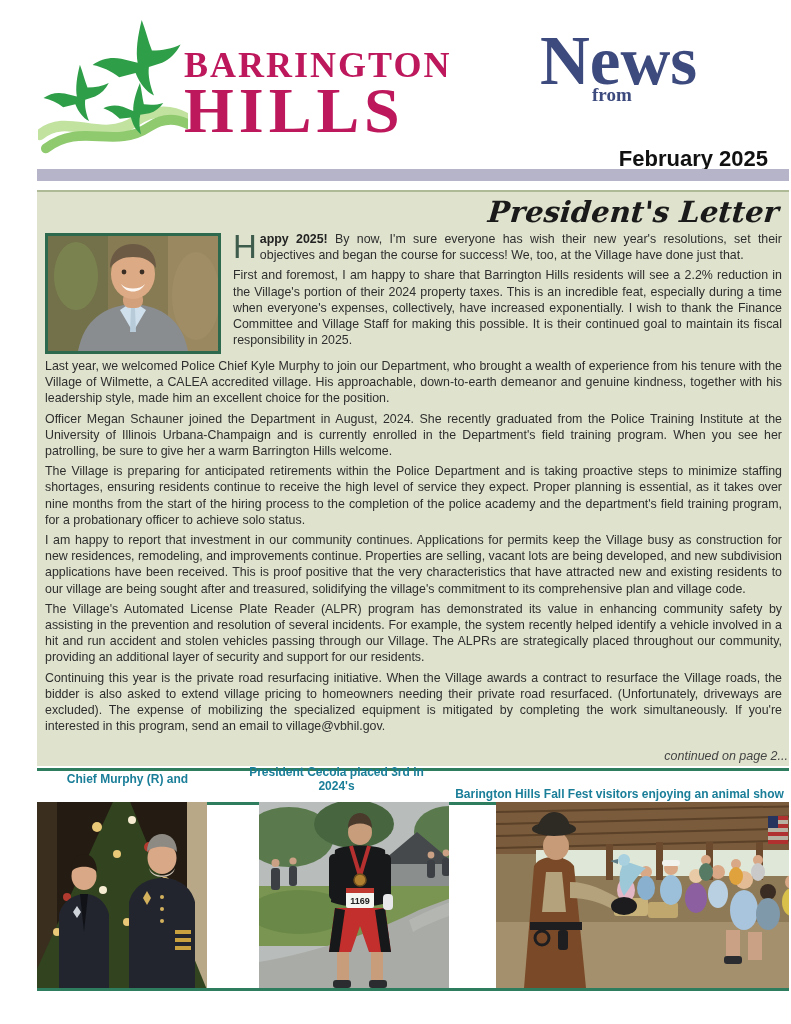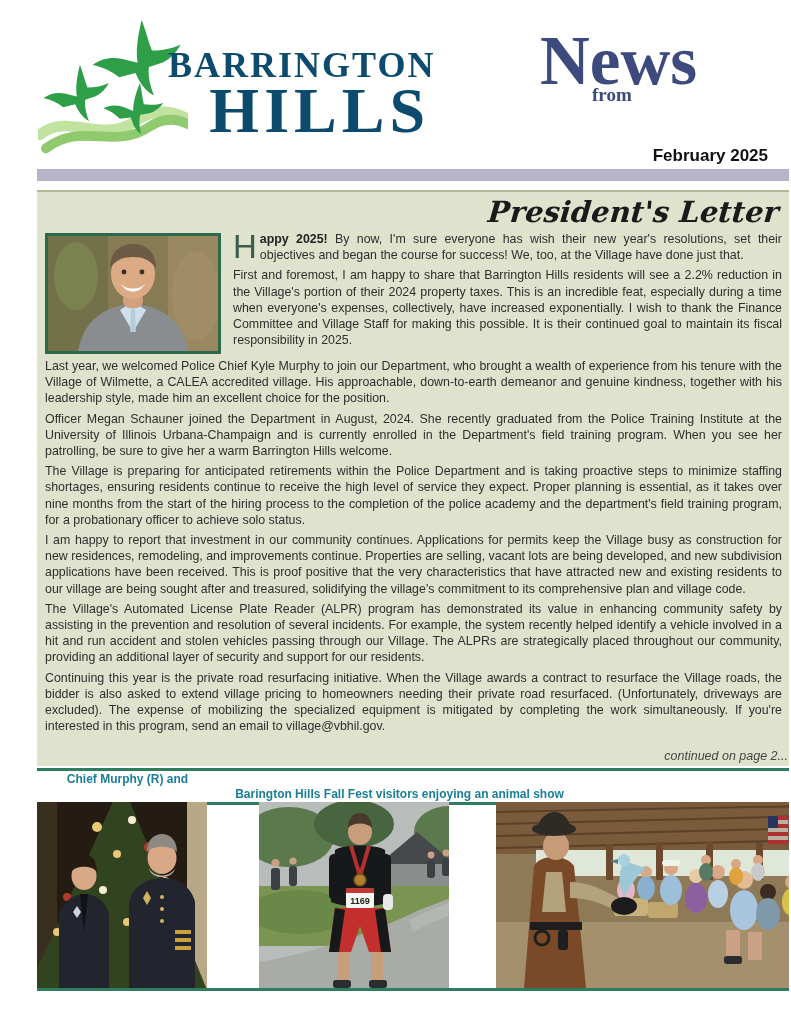--- a/index.html
+++ b/index.html
@@ -2,30 +2,30 @@
 <html><head>
 <meta charset="utf-8">
 <style>
   html,body{margin:0;padding:0;background:#ffffff;}
   .page{position:relative;width:791px;height:1024px;background:#ffffff;overflow:hidden;
         font-family:"Liberation Sans",sans-serif;color:#333;}
 
   
   .masthead{position:absolute;left:0;top:0;width:791px;height:168px;}
   .logo-geese{position:absolute;left:38px;top:18px;width:150px;height:146px;}
-  .logo-word{position:absolute;left:168px;top:46px;width:262px;text-align:right;color:#0c4a6e;
+  .logo-word{position:absolute;left:184px;top:46px;width:262px;text-align:left;color:#be185d;
              font-family:"Liberation Serif",serif;}
   .logo-word .l1{font-size:36px;font-weight:600;letter-spacing:2px;line-height:38px;}
   .logo-word .l2{font-size:64px;font-weight:700;letter-spacing:5px;line-height:58px;margin-top:-2px;}
   .news-title{position:absolute;left:514px;top:28px;width:256px;height:118px;color:#3d4a7e;
               font-family:"Liberation Serif",serif;font-weight:700;}
   .news-title .n1{position:absolute;left:26px;top:-6px;font-size:69px;letter-spacing:0px;}
   .news-title .n2{position:absolute;left:78px;top:56px;font-size:19px;}
   .news-title .n3{position:absolute;left:0px;top:62px;font-size:46px;white-space:nowrap;}
-  .issue-date{position:absolute;right:23px;top:146px;font-size:17px;font-weight:700;color:#111;}
+  .issue-date{position:absolute;right:23px;top:146px;font-size:22px;font-weight:700;color:#111;}
 
   .lavender-bar{position:absolute;left:37px;top:169px;width:752px;height:12px;background:#b6b4c8;}
 
   
   .letter-panel{position:absolute;left:37px;top:190px;width:752px;height:576px;background:#dfe3cd;
                 border-top:2px solid #aeb995;box-sizing:border-box;overflow:hidden;}
   .letter-title{margin:3px 10px 2px 0;text-align:right;font-family:"DejaVu Serif",serif;
                 font-style:italic;font-weight:700;font-size:29px;line-height:34px;color:#1a1a1a;
                 transform:skewX(-5deg);}
   .letter-body{padding:0 7px 0 8px;font-size:12.4px;line-height:16.2px;text-align:justify;color:#2e2e2e;}
@@ -134,20 +134,24 @@
       <p>Continuing this year is the private road resurfacing initiative.  When the Village awards a contract to resurface the Village roads, the bidder is also asked to extend village pricing to homeowners needing their private road resurfaced.  (Unfortunately, driveways are excluded). The expense of mobilizing the specialized equipment is mitigated by completing the work simultaneously.  If you're interested in this program, send an email to village@vbhil.gov.</p>
     </div>
 
     <div class="continued">continued on page 2...</div>
   </div>
 
   <div class="caption-band">
     <div class="cap cap1">
       <span>Chief Murphy (R) and</span>
       <span>Officer Schauner</span>
+    </div>
+    <div class="cap cap2">
+      <span>President Cecola placed 3rd in 2024's</span>
+      <span>The Land We Love Run 5K</span>
     </div>
     <div class="cap cap3">
       <span>Barington Hills Fall Fest visitors enjoying an animal show</span>
     </div>
   </div>
 
   <div class="photo-row">
 
     <div class="photo ph1">
       <svg width="181" height="186" viewBox="0 0 181 186">

